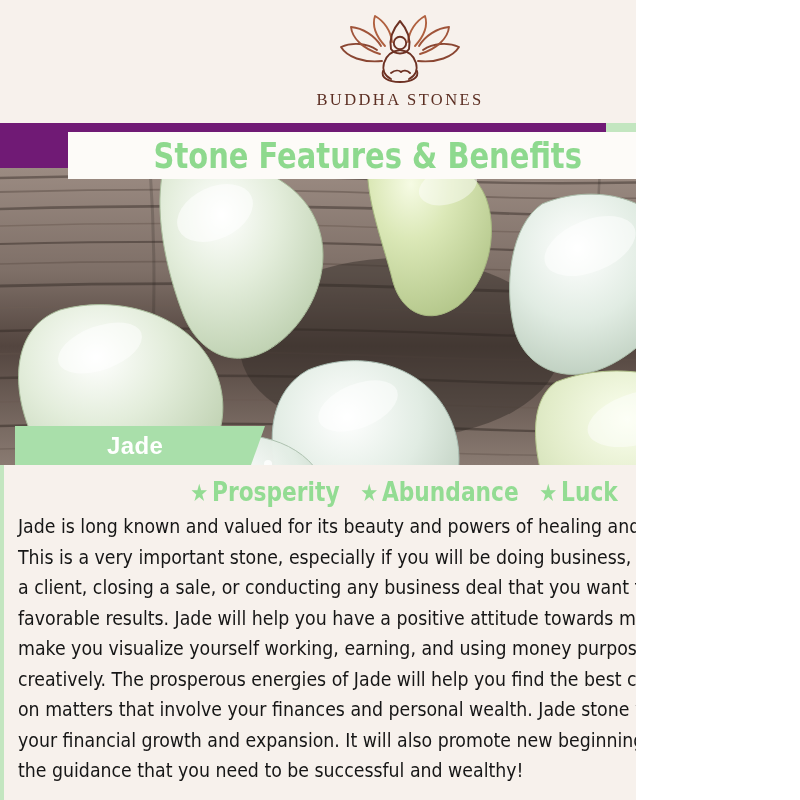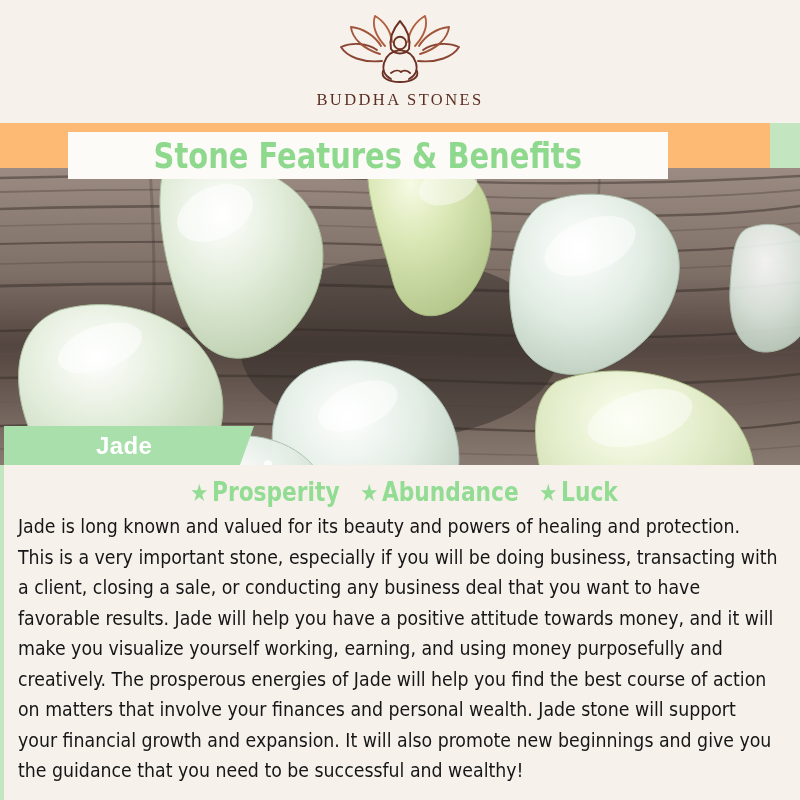--- a/index.html
+++ b/index.html
@@ -5,24 +5,24 @@
   html, body {
     margin: 0;
     padding: 0;
     background: #ffffff;
   }
   body {
     font-family: "Liberation Sans", sans-serif;
   }
   #poster {
     position: relative;
-    width: 800px;
+    width: 636px;
     height: 800px;
     overflow: hidden;
-    background: #fdba74;
+    background: #701a75;
   }
 
   
   .frame-left {
     position: absolute;
     left: 0;
     top: 185px;
     width: 30px;
     height: 615px;
     background: #c3e6c0;
@@ -114,21 +114,21 @@
     height: 297px;
     overflow: hidden;
     background: #7d6f66;
     z-index: 1;
   }
   .photo svg { display: block; }
 
   
   .jade-band {
     position: absolute;
-    left: 4px;
+    left: 15px;
     top: 426px;
     width: 250px;
     height: 39px;
     background: #a9dfaa;
     clip-path: polygon(0 0, 100% 0, calc(100% - 14px) 100%, 0 100%);
     display: flex;
     align-items: center;
     z-index: 3;
   }
   .jade-label {

